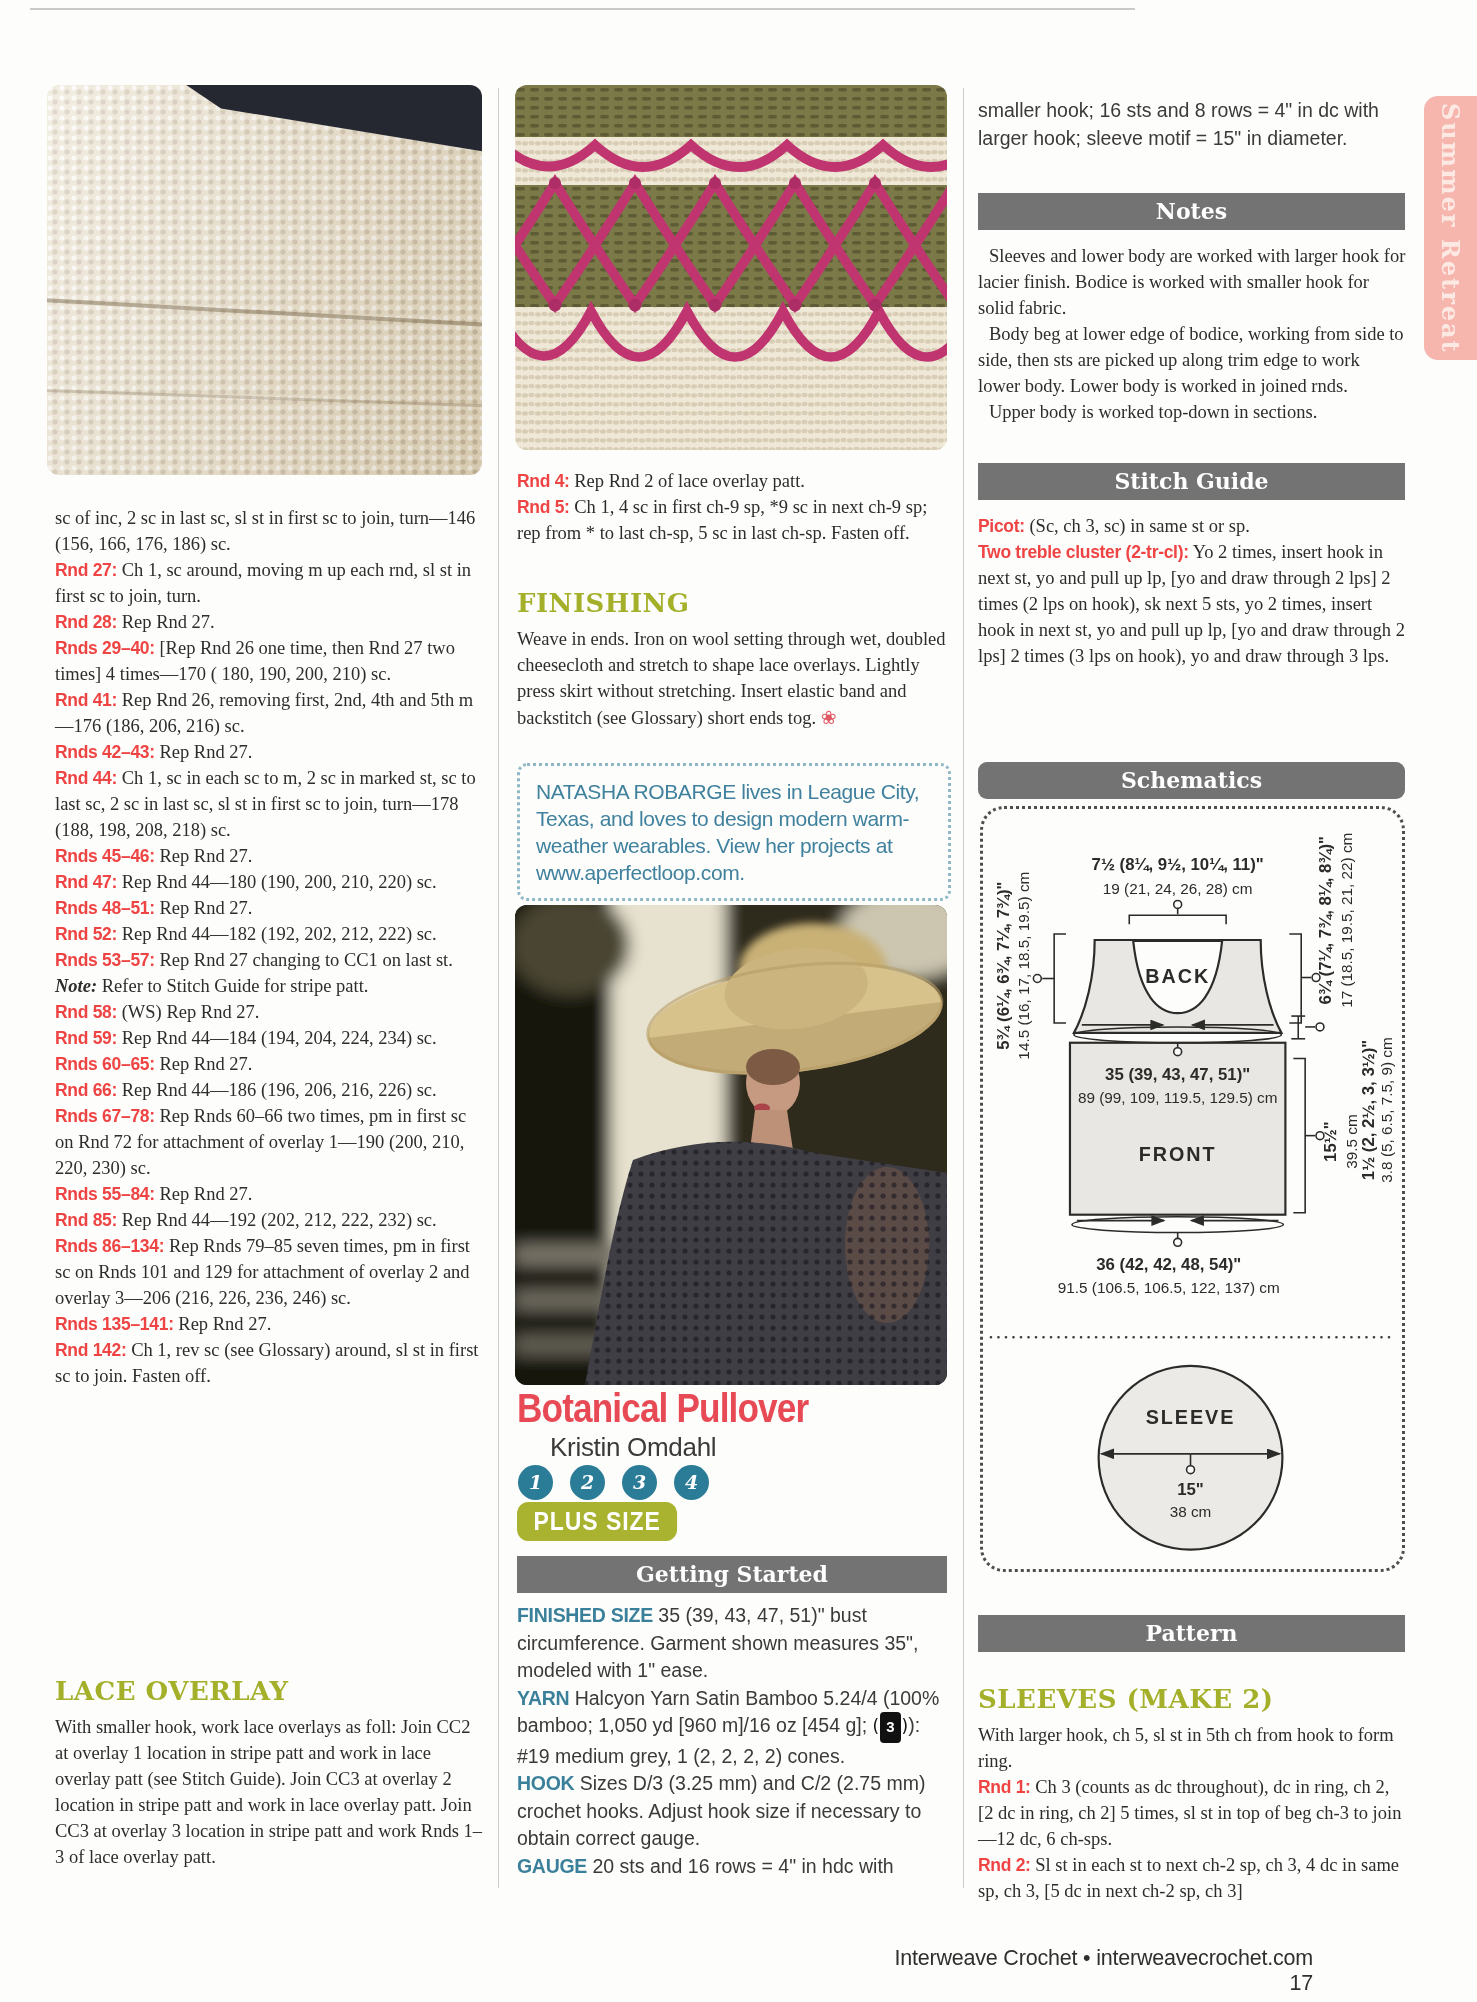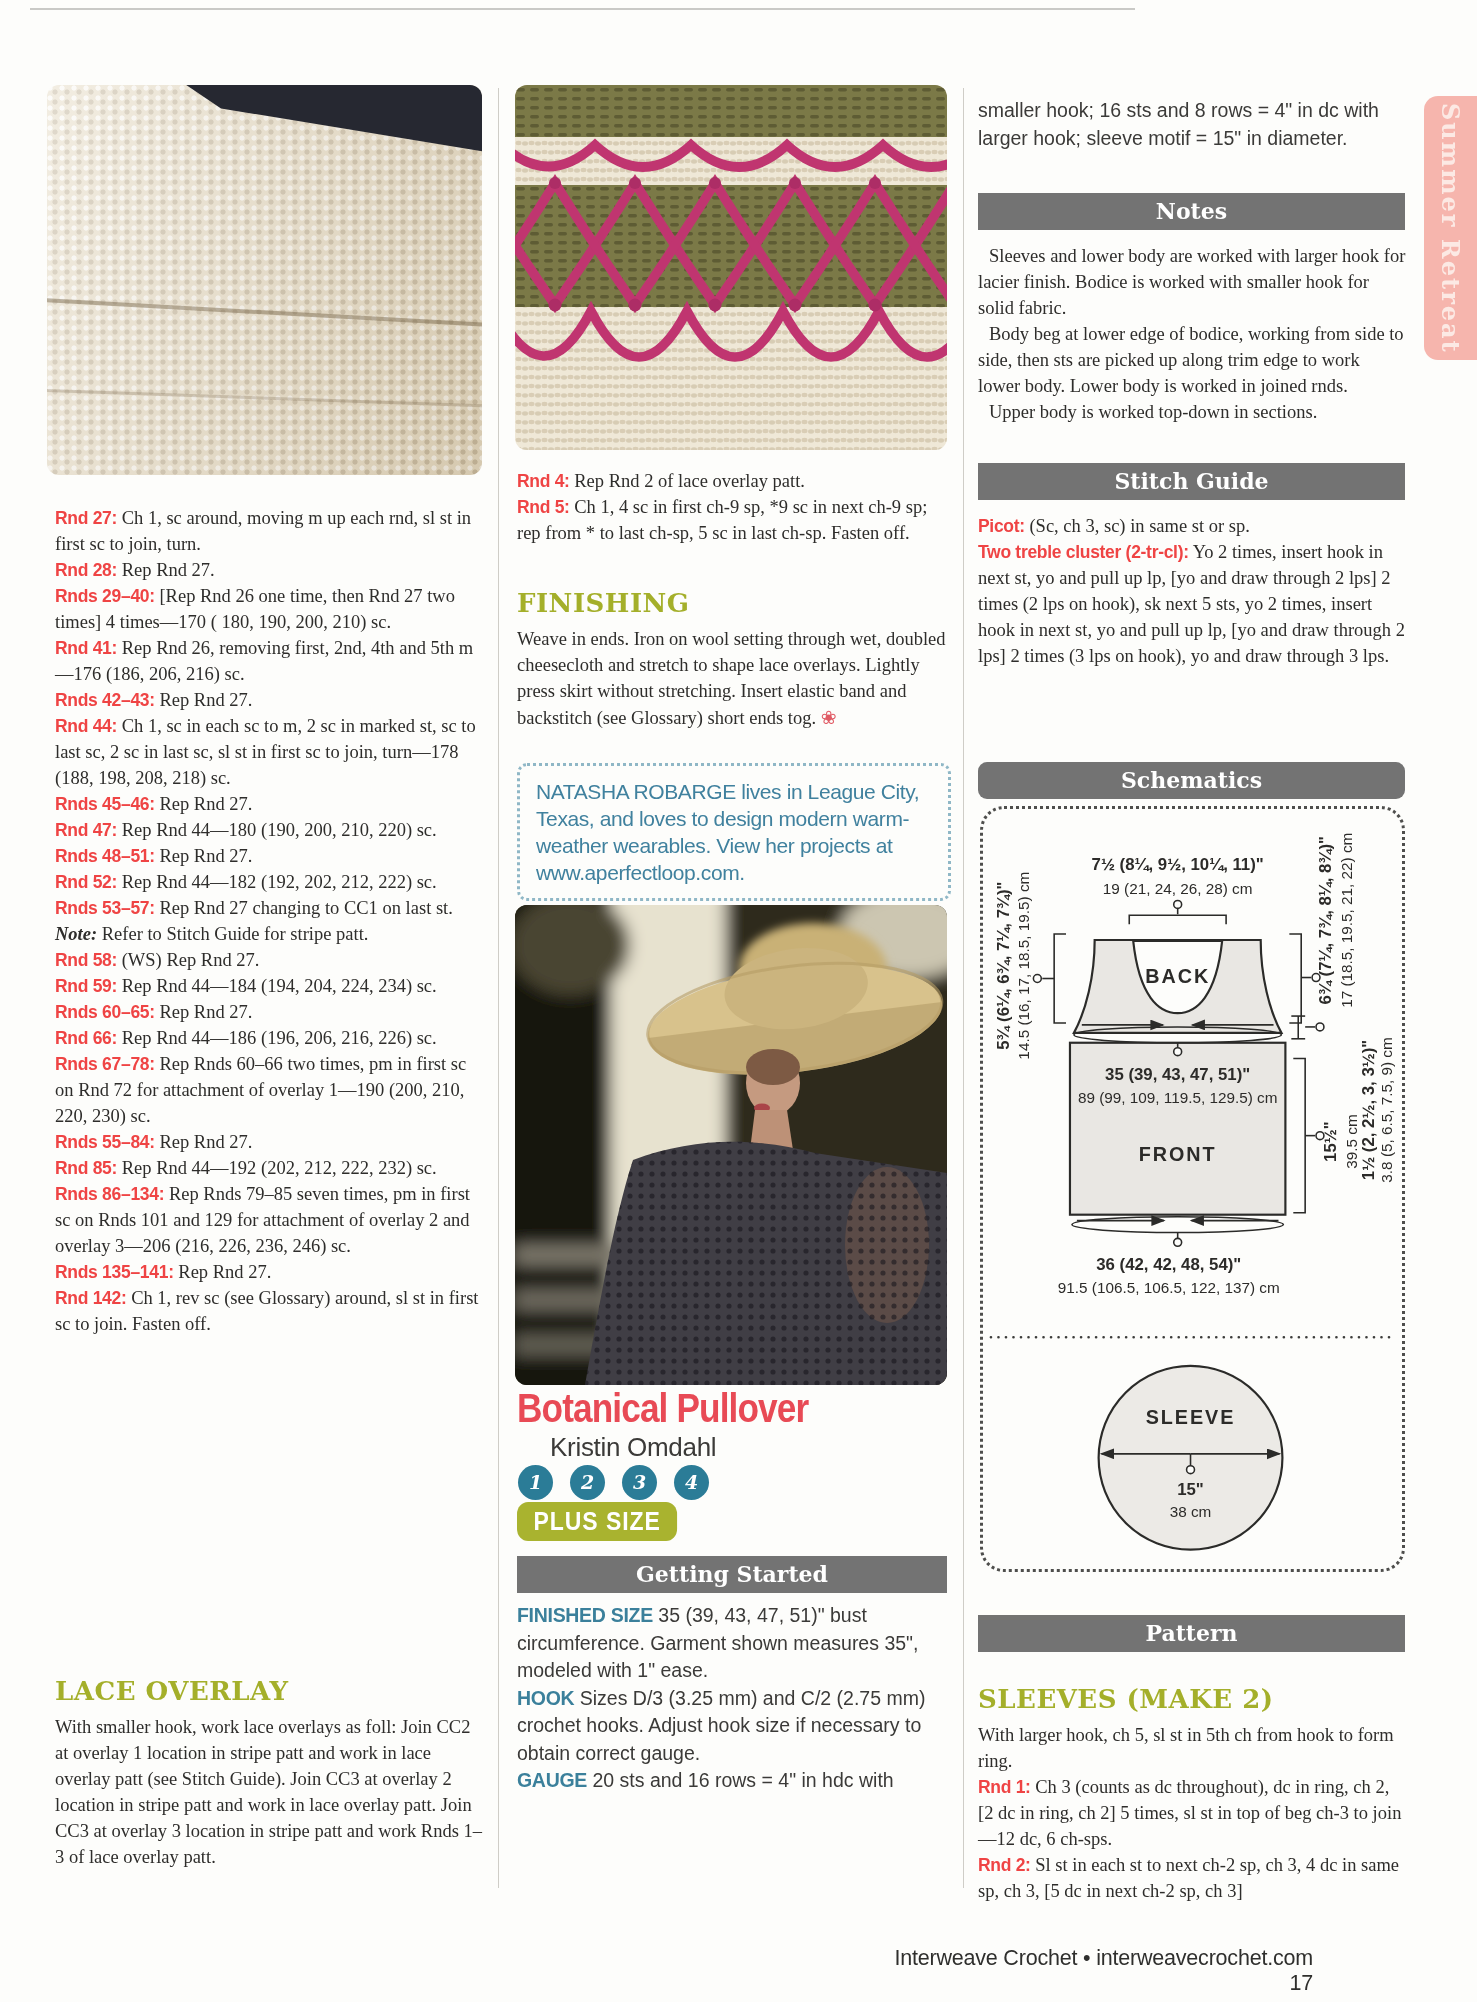--- a/index.html
+++ b/index.html
@@ -81,20 +81,21 @@
   <div class="rule" style="left:963px;top:88px;height:1800px;"></div>
 
   <div class="abs img1">
     <div class="wedge"></div>
     <div class="seam"></div>
     <div class="seam2"></div>
   </div>
 
   <div class="abs serifbody" style="left:55px;top:505px;width:430px;">
 
+      <p><b class="rb"></b><span>sc of inc, 2 sc in last sc, sl st in first sc to join, turn—146 (156, 166, 176, 186) sc.</span><span class="nb"></span><span></span></p>
 
       <p><b class="rb">Rnd 27:</b><span> Ch 1, sc around, moving m up each rnd, sl st in first sc to join, turn.</span><span class="nb"></span><span></span></p>
 
       <p><b class="rb">Rnd 28:</b><span> Rep Rnd 27.</span><span class="nb"></span><span></span></p>
 
       <p><b class="rb">Rnds 29–40:</b><span> [Rep Rnd 26 one time, then Rnd 27 two times] 4 times—170 ( 180, 190, 200, 210) sc.</span><span class="nb"></span><span></span></p>
 
       <p><b class="rb">Rnd 41:</b><span> Rep Rnd 26, removing first, 2nd, 4th and 5th m—176 (186, 206, 216) sc.</span><span class="nb"></span><span></span></p>
 
       <p><b class="rb">Rnds 42–43:</b><span> Rep Rnd 27.</span><span class="nb"></span><span></span></p>
@@ -245,20 +246,21 @@
     </div>
 
   <div class="abs" style="left:517px;top:1502px;">
     <span class="plusbadge">PLUS SIZE</span>
   </div>
 
   <div class="abs band" style="left:517px;top:1556px;width:430px;">Getting Started</div>
 
   <div class="abs sansbody" style="left:517px;top:1602px;width:434px;">
     <p><span class="gslabel">FINISHED SIZE</span><span> 35 (39, 43, 47, 51)" bust circumference. Garment shown measures 35", modeled with 1" ease.</span></p>
+    <p><span class="gslabel">YARN</span><span> Halcyon Yarn Satin Bamboo 5.24/4 (100% bamboo; 1,050 yd [960 m]/16 oz [454 g]; </span><span class="yarn-sym"><span class="arc">(</span><span class="ybox">3</span><span class="arc">)</span></span><span>): #19 medium grey, 1 (2, 2, 2, 2) cones.</span></p>
     <p><span class="gslabel">HOOK</span><span> Sizes D/3 (3.25 mm) and C/2 (2.75 mm) crochet hooks. Adjust hook size if necessary to obtain correct gauge.</span></p>
     <p><span class="gslabel">GAUGE</span><span> 20 sts and 16 rows = 4" in hdc with</span></p>
   </div>
 
   <div class="abs sansbody" style="left:978px;top:97px;width:428px;">smaller hook; 16 sts and 8 rows = 4" in dc with larger hook; sleeve motif = 15" in diameter.</div>
 
   <div class="abs band" style="left:978px;top:193px;width:427px;">Notes</div>
   <div class="abs serifbody" style="left:978px;top:243px;width:428px;">
 
       <p class="indent"><span>Sleeves and lower body are worked with larger hook for lacier finish. Bodice is worked with smaller hook for solid fabric.</span></p>

